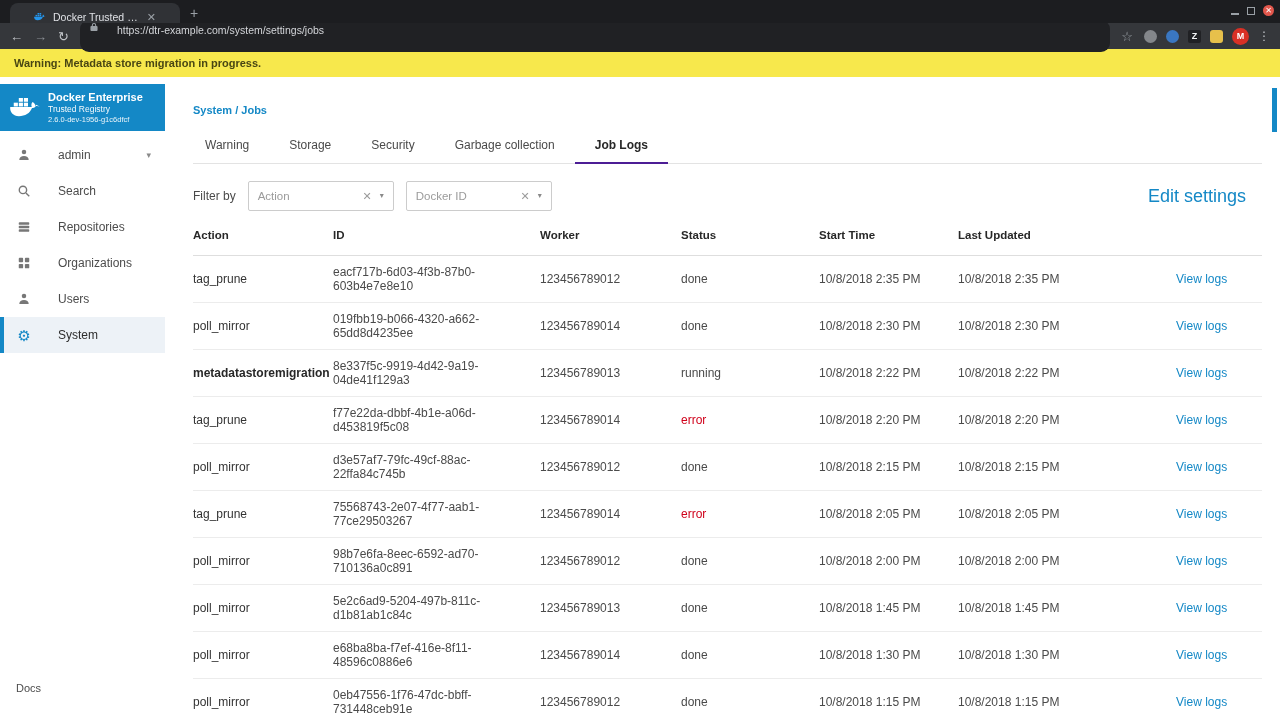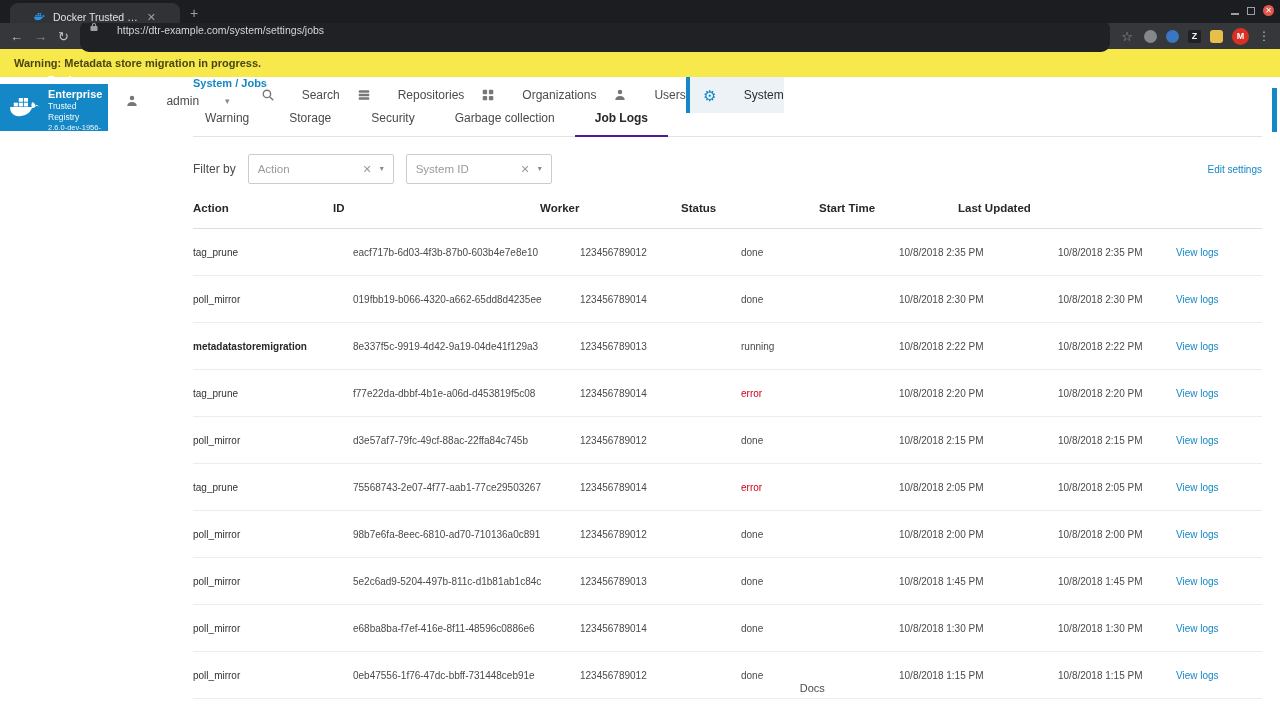--- a/index.html
+++ b/index.html
@@ -44,60 +44,60 @@
 
   
   .banner { height:28px; background:#f7e84c; display:flex; align-items:center;
     padding:0 14px; font-weight:bold; font-size:11px; color:#494613; }
 
   
   .app { display:flex; height:640px; background:#fff; position:relative; }
   .scroll-indicator { position:absolute; right:3px; top:11px; width:5px; height:44px; background:#1488c6; }
 
   
-  .sidebar { width:165px; flex:0 0 165px; display:flex; flex-direction:row; background:#fff; }
+  .sidebar { width:165px; flex:0 0 165px; display:flex; flex-direction:column; background:#fff; }
   .brand { margin-top:7px; background:#1488c6; color:#fff; display:flex; align-items:center;
     gap:8px; padding:6px 6px 6px 10px; height:47px; }
   .brand-text { line-height:1.25; }
   .brand-title { font-size:11px; font-weight:bold; }
   .brand-sub { font-size:8.5px; opacity:.95; }
   .brand-ver { font-size:7.5px; opacity:.9; }
 
   .side-item { height:36px; display:flex; align-items:center; gap:26px;
     padding-left:12px; font-size:12px; color:#4c4c4c; border-left:4px solid transparent; }
   .side-item.first { margin-top:6px; }
   .side-item.active { background:#edf2f7; border-left-color:#1488c6; color:#2d2d2d; }
   .side-icon { width:16px; height:16px; color:#777; display:flex; align-items:center; justify-content:center; flex:0 0 16px; }
   .side-item.active .side-icon { color:#1488c6; }
   .gear-glyph { font-size:15px; line-height:1; }
   .side-caret { margin-left:auto; margin-right:14px; color:#8a8a8a; font-size:9px; }
   .side-footer { margin-top:auto; padding-bottom:12px; }
   .side-footer .side-item { height:34px; font-size:11px; }
 
   
   .content { flex:1; min-width:0; padding:0 18px 0 28px; overflow:hidden; }
-  .breadcrumb { font-size:11px; font-weight:bold; color:#1488c6; }
+  .breadcrumb { padding-top:27px; font-size:11px; font-weight:bold; color:#1488c6; }
   .tabs { display:flex; margin-top:22px; border-bottom:1px solid #e3e3e3; }
   .tab-item { padding:0 20px 10px; font-size:12px; color:#4a4a4a; line-height:14px; }
   .tab-item:first-child { padding-left:12px; }
   .tab-item.active { color:#282828; font-weight:bold; border-bottom:2px solid #4c1d95; margin-bottom:-1px; }
 
   .filter-row { display:flex; align-items:center; gap:12px; margin-top:17px; }
   .filter-label { font-size:12px; color:#4a4a4a; }
   .selectbox { width:146px; height:30px; border:1px solid #ccc; border-radius:2px;
     display:flex; align-items:center; gap:8px; padding:0 9px; background:#fff; }
   .select-placeholder { flex:1; font-size:11.5px; color:#9b9b9b; }
   .select-clear { color:#9b9b9b; font-size:11px; line-height:1; }
   .select-caret { color:#8a8a8a; font-size:8px; line-height:1; }
-  .edit-settings { margin-left:auto; margin-right:0; color:#1488c6; font-size:10px; }
+  .edit-settings { margin-left:auto; margin-right:16px; color:#1488c6; font-size:18px; }
 
   .jobs-table { margin-top:10px; }
   .grid-row { display:grid; grid-template-columns:140px 207px 141px 138px 139px 1fr 86px; align-items:center; }
   .thead { font-size:11.5px; font-weight:bold; color:#282828; padding:8px 0 14px; border-bottom:1px solid #dedede; }
-  .trow { height:47px; border-bottom:1px solid #ececec; font-size:10px; color:#4a4a4a;gap:20px; }
+  .trow { height:47px; border-bottom:1px solid #ececec; font-size:12px; color:#4a4a4a; }
   .cell-action { color:#333; }
   .cell-action.emphasis { font-weight:bold; color:#282828; }
   .cell-status.error { color:#d0021b; }
   .cell-logs { color:#1488c6; padding-right:26px; }
 </style>
 </head>
 <body>
 
 <div class="titlebar">
   <div class="browser-tab">
@@ -253,21 +253,21 @@
       </div>
 
     <div class="filter-row">
       <span class="filter-label">Filter by</span>
       <div class="selectbox">
         <span class="select-placeholder">Action</span>
         <span class="select-clear">✕</span>
         <span class="select-caret">▾</span>
       </div>
       <div class="selectbox">
-        <span class="select-placeholder">System ID</span>
+        <span class="select-placeholder">Docker ID</span>
         <span class="select-clear">✕</span>
         <span class="select-caret">▾</span>
       </div>
       <span class="edit-settings">Edit settings</span>
     </div>
 
     <div class="jobs-table">
       <div class="grid-row thead">
           <div>Action</div>
           <div>ID</div>
@@ -328,21 +328,21 @@
             <div class="cell-action">tag_prune</div>
             <div class="cell-id">75568743-2e07-4f77-aab1-77ce29503267</div>
             <div class="cell-worker">123456789014</div>
             <div class="cell-status error">error</div>
             <div class="cell-start">10/8/2018 2:05 PM</div>
             <div class="cell-updated">10/8/2018 2:05 PM</div>
             <div class="cell-logs">View logs</div>
           </div>
           <div class="grid-row trow">
             <div class="cell-action">poll_mirror</div>
-            <div class="cell-id">98b7e6fa-8eec-6810-ad70-710136a0c891</div>
+            <div class="cell-id">98b7e6fa-8eec-6592-ad70-710136a0c891</div>
             <div class="cell-worker">123456789012</div>
             <div class="cell-status">done</div>
             <div class="cell-start">10/8/2018 2:00 PM</div>
             <div class="cell-updated">10/8/2018 2:00 PM</div>
             <div class="cell-logs">View logs</div>
           </div>
           <div class="grid-row trow">
             <div class="cell-action">poll_mirror</div>
             <div class="cell-id">5e2c6ad9-5204-497b-811c-d1b81ab1c84c</div>
             <div class="cell-worker">123456789013</div>

